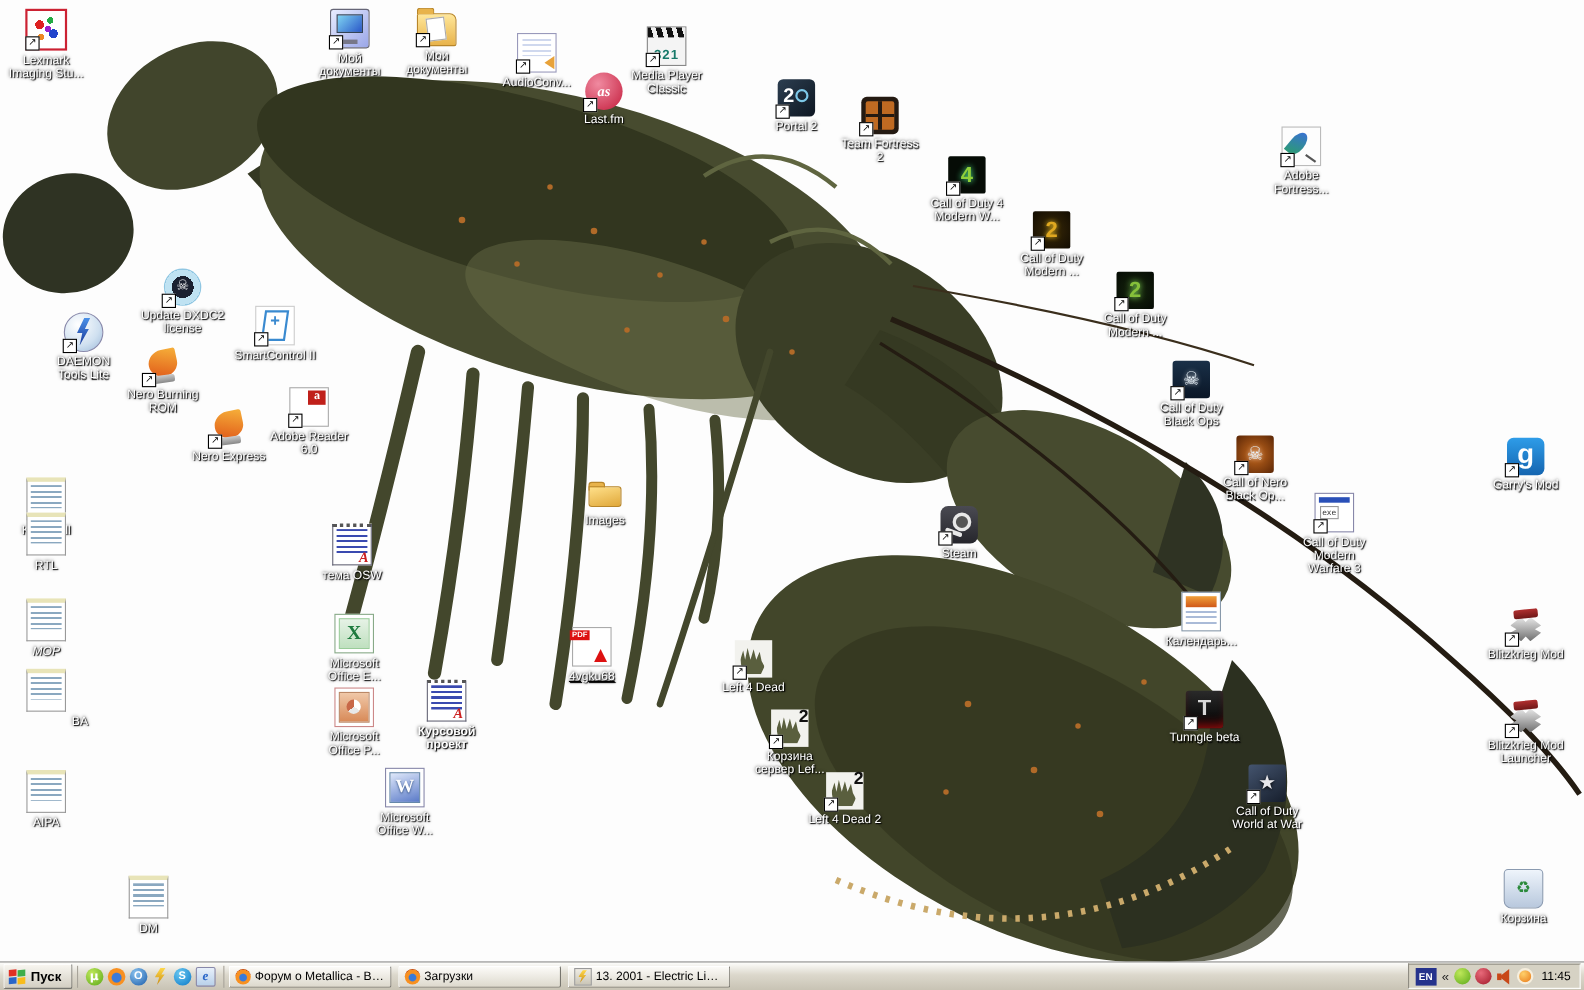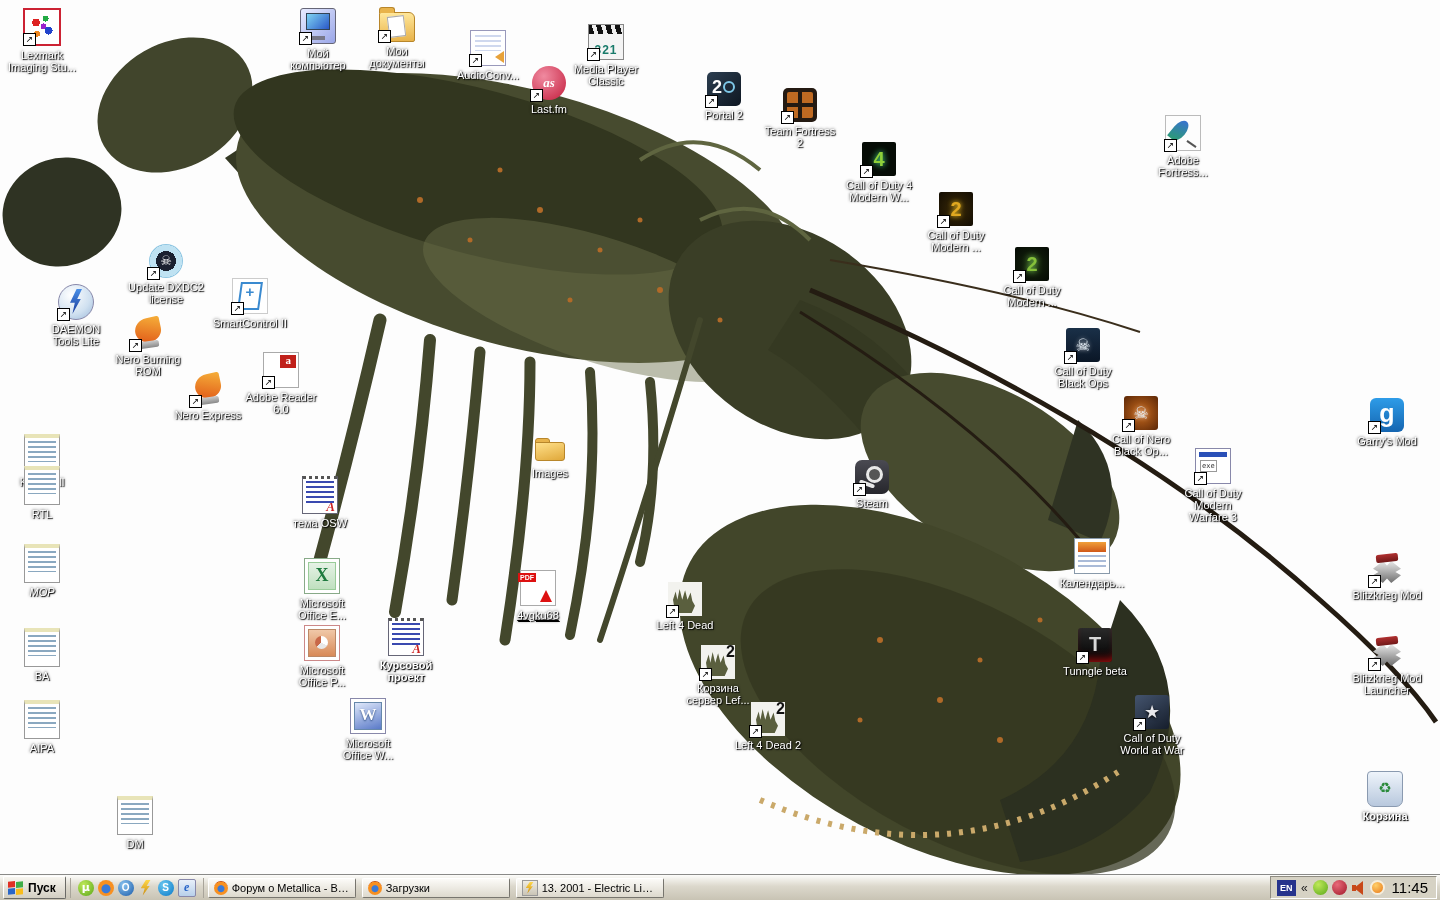--- a/index.html
+++ b/index.html
@@ -143,21 +143,21 @@
   .tray{display:flex;align-items:center;gap:5px;height:21px;padding:0 8px 0 6px;
     border:1px solid;border-color:#8f8c82 #fff #fff #8f8c82;background:#d6d2c4;}
   .en{width:19px;height:16px;background:#26338c;color:#fff;font-weight:bold;font-size:9px;line-height:16px;text-align:center;}
   .chev{color:#222;font-size:12px;}
   .yi{width:15px;height:15px;position:relative;display:block;}
   .y-utorrent{background:radial-gradient(circle at 35% 30%,#bfe85a,#5aa818);border-radius:50%;}
   .y-lastfm{background:radial-gradient(circle at 35% 30%,#e86a7a,#a01828);border-radius:50%;}
   .y-volume::before{content:"";position:absolute;left:1px;top:5px;width:4px;height:6px;background:#c84818;}
   .y-volume::after{content:"";position:absolute;left:3px;top:1px;border-right:9px solid #c84818;border-top:7px solid transparent;border-bottom:7px solid transparent;}
   .y-aimp{background:radial-gradient(circle at 35% 30%,#ffd06a,#e87818);border-radius:50%;border:2px solid #f6eedd;box-sizing:border-box;}
-  .clock{font-size:15px;color:#000;padding-left:2px;}
+  .clock{font-size:11px;color:#000;padding-left:2px;}
 </style>
 </head>
 <body>
 
 <div class="desktop">
   <svg class="wall" width="1440" height="874" viewBox="0 0 1440 874" aria-hidden="true">
     <g fill="none">
 
       <ellipse cx="62" cy="212" rx="60" ry="54" fill="#2f3323" transform="rotate(-18 62 212)"></ellipse>
       <ellipse cx="175" cy="105" rx="82" ry="62" fill="#41452c" transform="rotate(-30 175 105)"></ellipse>
@@ -216,21 +216,21 @@
       <div class="dicon" style="left: 4px; top: 8px;">
     <span class="gi g-lexmark">
           <span class="sc">↗</span>
         </span>
     <span class="lbl">Lexmark Imaging Stu...</span>
   </div>
       <div class="dicon" style="left: 280px; top: 8px;">
     <span class="gi g-my-computer">
           <span class="sc">↗</span>
         </span>
-    <span class="lbl">Мой компьютер</span>
+    <span class="lbl">Мой документы</span>
   </div>
       <div class="dicon" style="left: 359px; top: 8px;">
     <span class="gi g-my-documents">
           <span class="sc">↗</span>
         </span>
     <span class="lbl">Мои документы</span>
   </div>
       <div class="dicon" style="left: 450px; top: 30px;">
     <span class="gi g-audioconv">
           <span class="sc">↗</span>
@@ -326,21 +326,21 @@
     <span class="lbl">Killem All</span>
   </div>
       <div class="dicon" style="left: 4px; top: 466px;">
     <span class="gi g-notepad"></span>
     <span class="lbl">RTL</span>
   </div>
       <div class="dicon" style="left: 4px; top: 544px; font-style: italic;">
     <span class="gi g-notepad"></span>
     <span class="lbl">MOP</span>
   </div>
-      <div class="dicon" style="left: 4px; top: 628px;">
+      <div class="dicon" style="left: 4px; top: 608px; text-align: right;">
     <span class="gi g-notepad"></span>
     <span class="lbl">BA</span>
   </div>
       <div class="dicon" style="left: 4px; top: 700px;">
     <span class="gi g-notepad"></span>
     <span class="lbl">AIPA</span>
   </div>
       <div class="dicon" style="left: 97px; top: 796px;">
     <span class="gi g-notepad"></span>
     <span class="lbl">DM</span>
@@ -442,21 +442,21 @@
           <span class="sc">↗</span>
         </span>
     <span class="lbl">Blitzkrieg Mod</span>
   </div>
       <div class="dicon" style="left: 1349px; top: 635px;">
     <span class="gi g-blitz">
           <span class="sc">↗</span>
         </span>
     <span class="lbl">Blitzkrieg Mod Launcher</span>
   </div>
-      <div class="dicon" style="left: 1347px; top: 771px; font-weight: bold;">
+      <div class="dicon" style="left: 1347px; top: 790px;">
     <span class="gi g-recycle"></span>
     <span class="lbl">Корзина</span>
   </div>
     </div>
 </div>
 
 <div class="taskbar">
   <div class="startbtn">
     <span class="winflag"></span>
     <span>Пуск</span>

